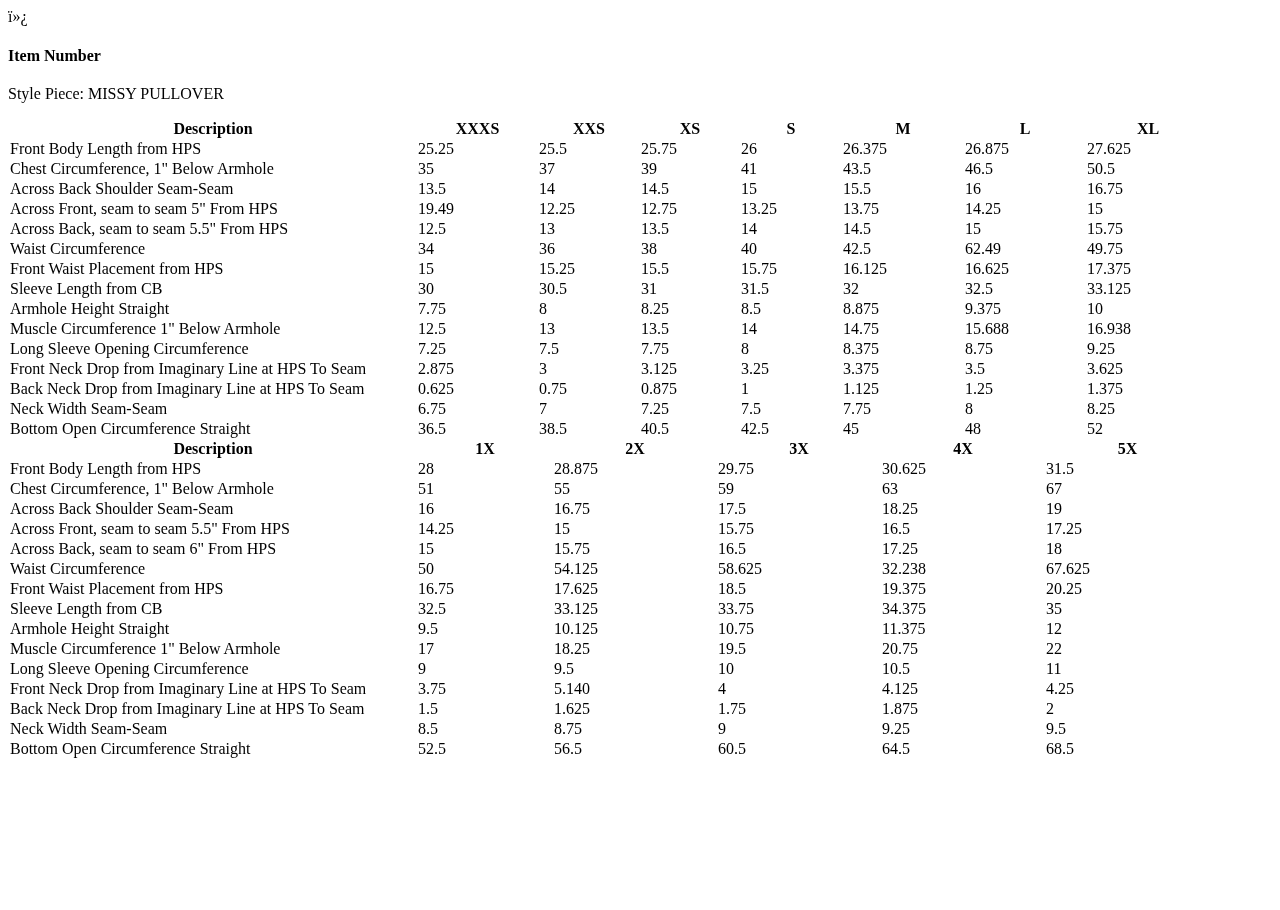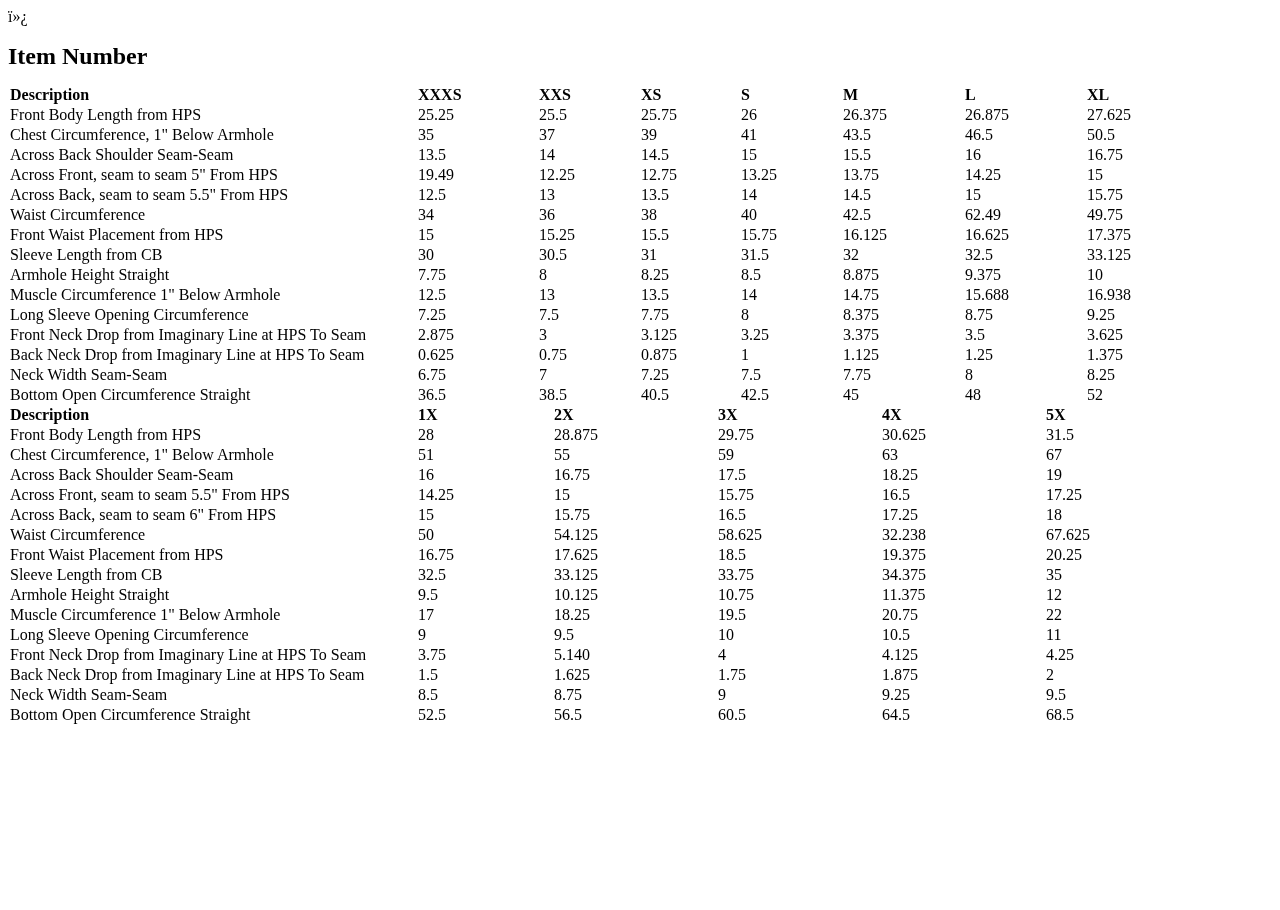--- a/index.html
+++ b/index.html
@@ -11,21 +11,21 @@
     width: 1264px;
     min-height: 894px;
     font-family: "Liberation Serif", serif;
     font-size: 16px;
   }
   .bom {
     line-height: 18px;
     min-height: 18px;
   }
   h3.page-title {
-    font-size: 24px;
+    font-size: 16px;
     font-weight: bold;
     margin: 18.7px 0;
     line-height: 22px;
   }
   p.style-piece {
     margin: 16px 0;
     line-height: 18px;
   }
   table.size-table {
     border-collapse: collapse;
@@ -38,30 +38,32 @@
     line-height: 20px;
     padding: 0 0 0 2px;
     text-align: left;
     font-weight: normal;
     white-space: nowrap;
     overflow: hidden;
     vertical-align: middle;
   }
   table.size-table thead th {
     font-weight: bold;
+    text-align: center;
   }
 </style>
 </head>
 <body>
 
 <div class="bom">ï»¿</div>
 
 <h3 class="page-title">Item Number</h3>
 
 <section>
+  <p class="style-piece">Style Piece: MISSY PULLOVER</p>
   <table class="size-table">
       <colgroup>
         <col style="width: 408px;">
         <col style="width: 121px;">
         <col style="width: 102px;">
         <col style="width: 100px;">
         <col style="width: 102px;">
         <col style="width: 122px;">
         <col style="width: 122px;">
         <col style="width: 124px;">

